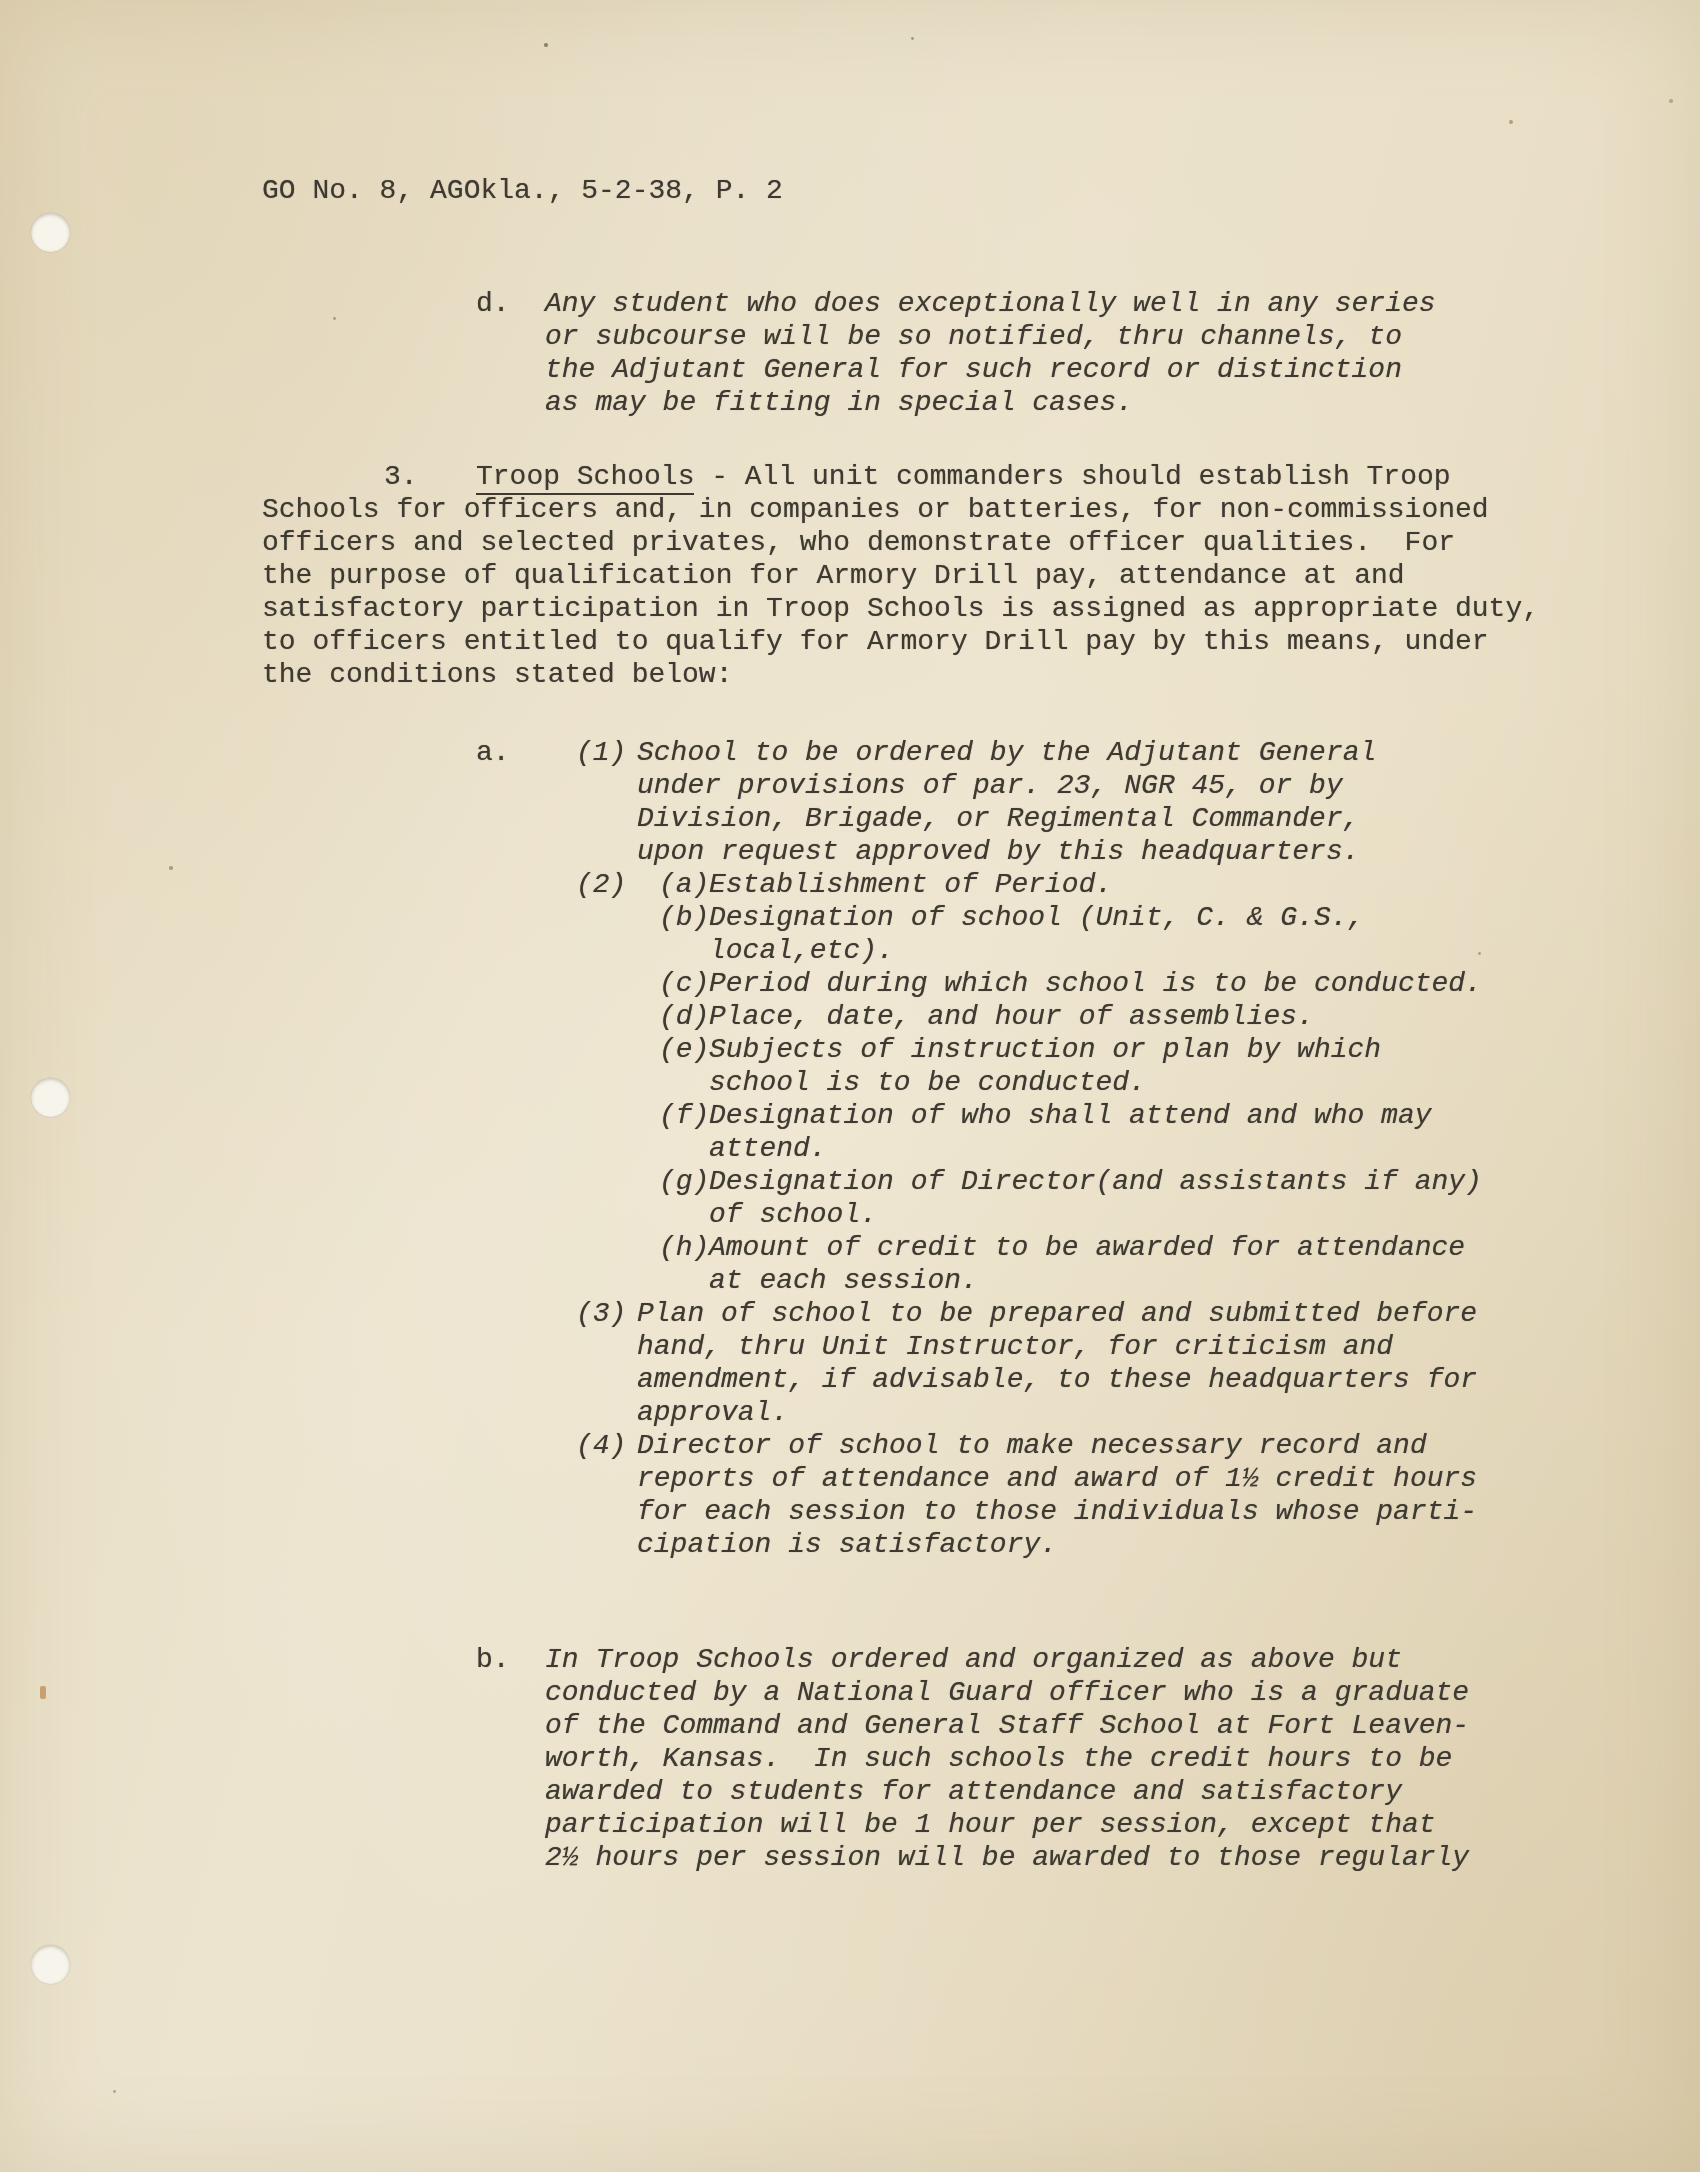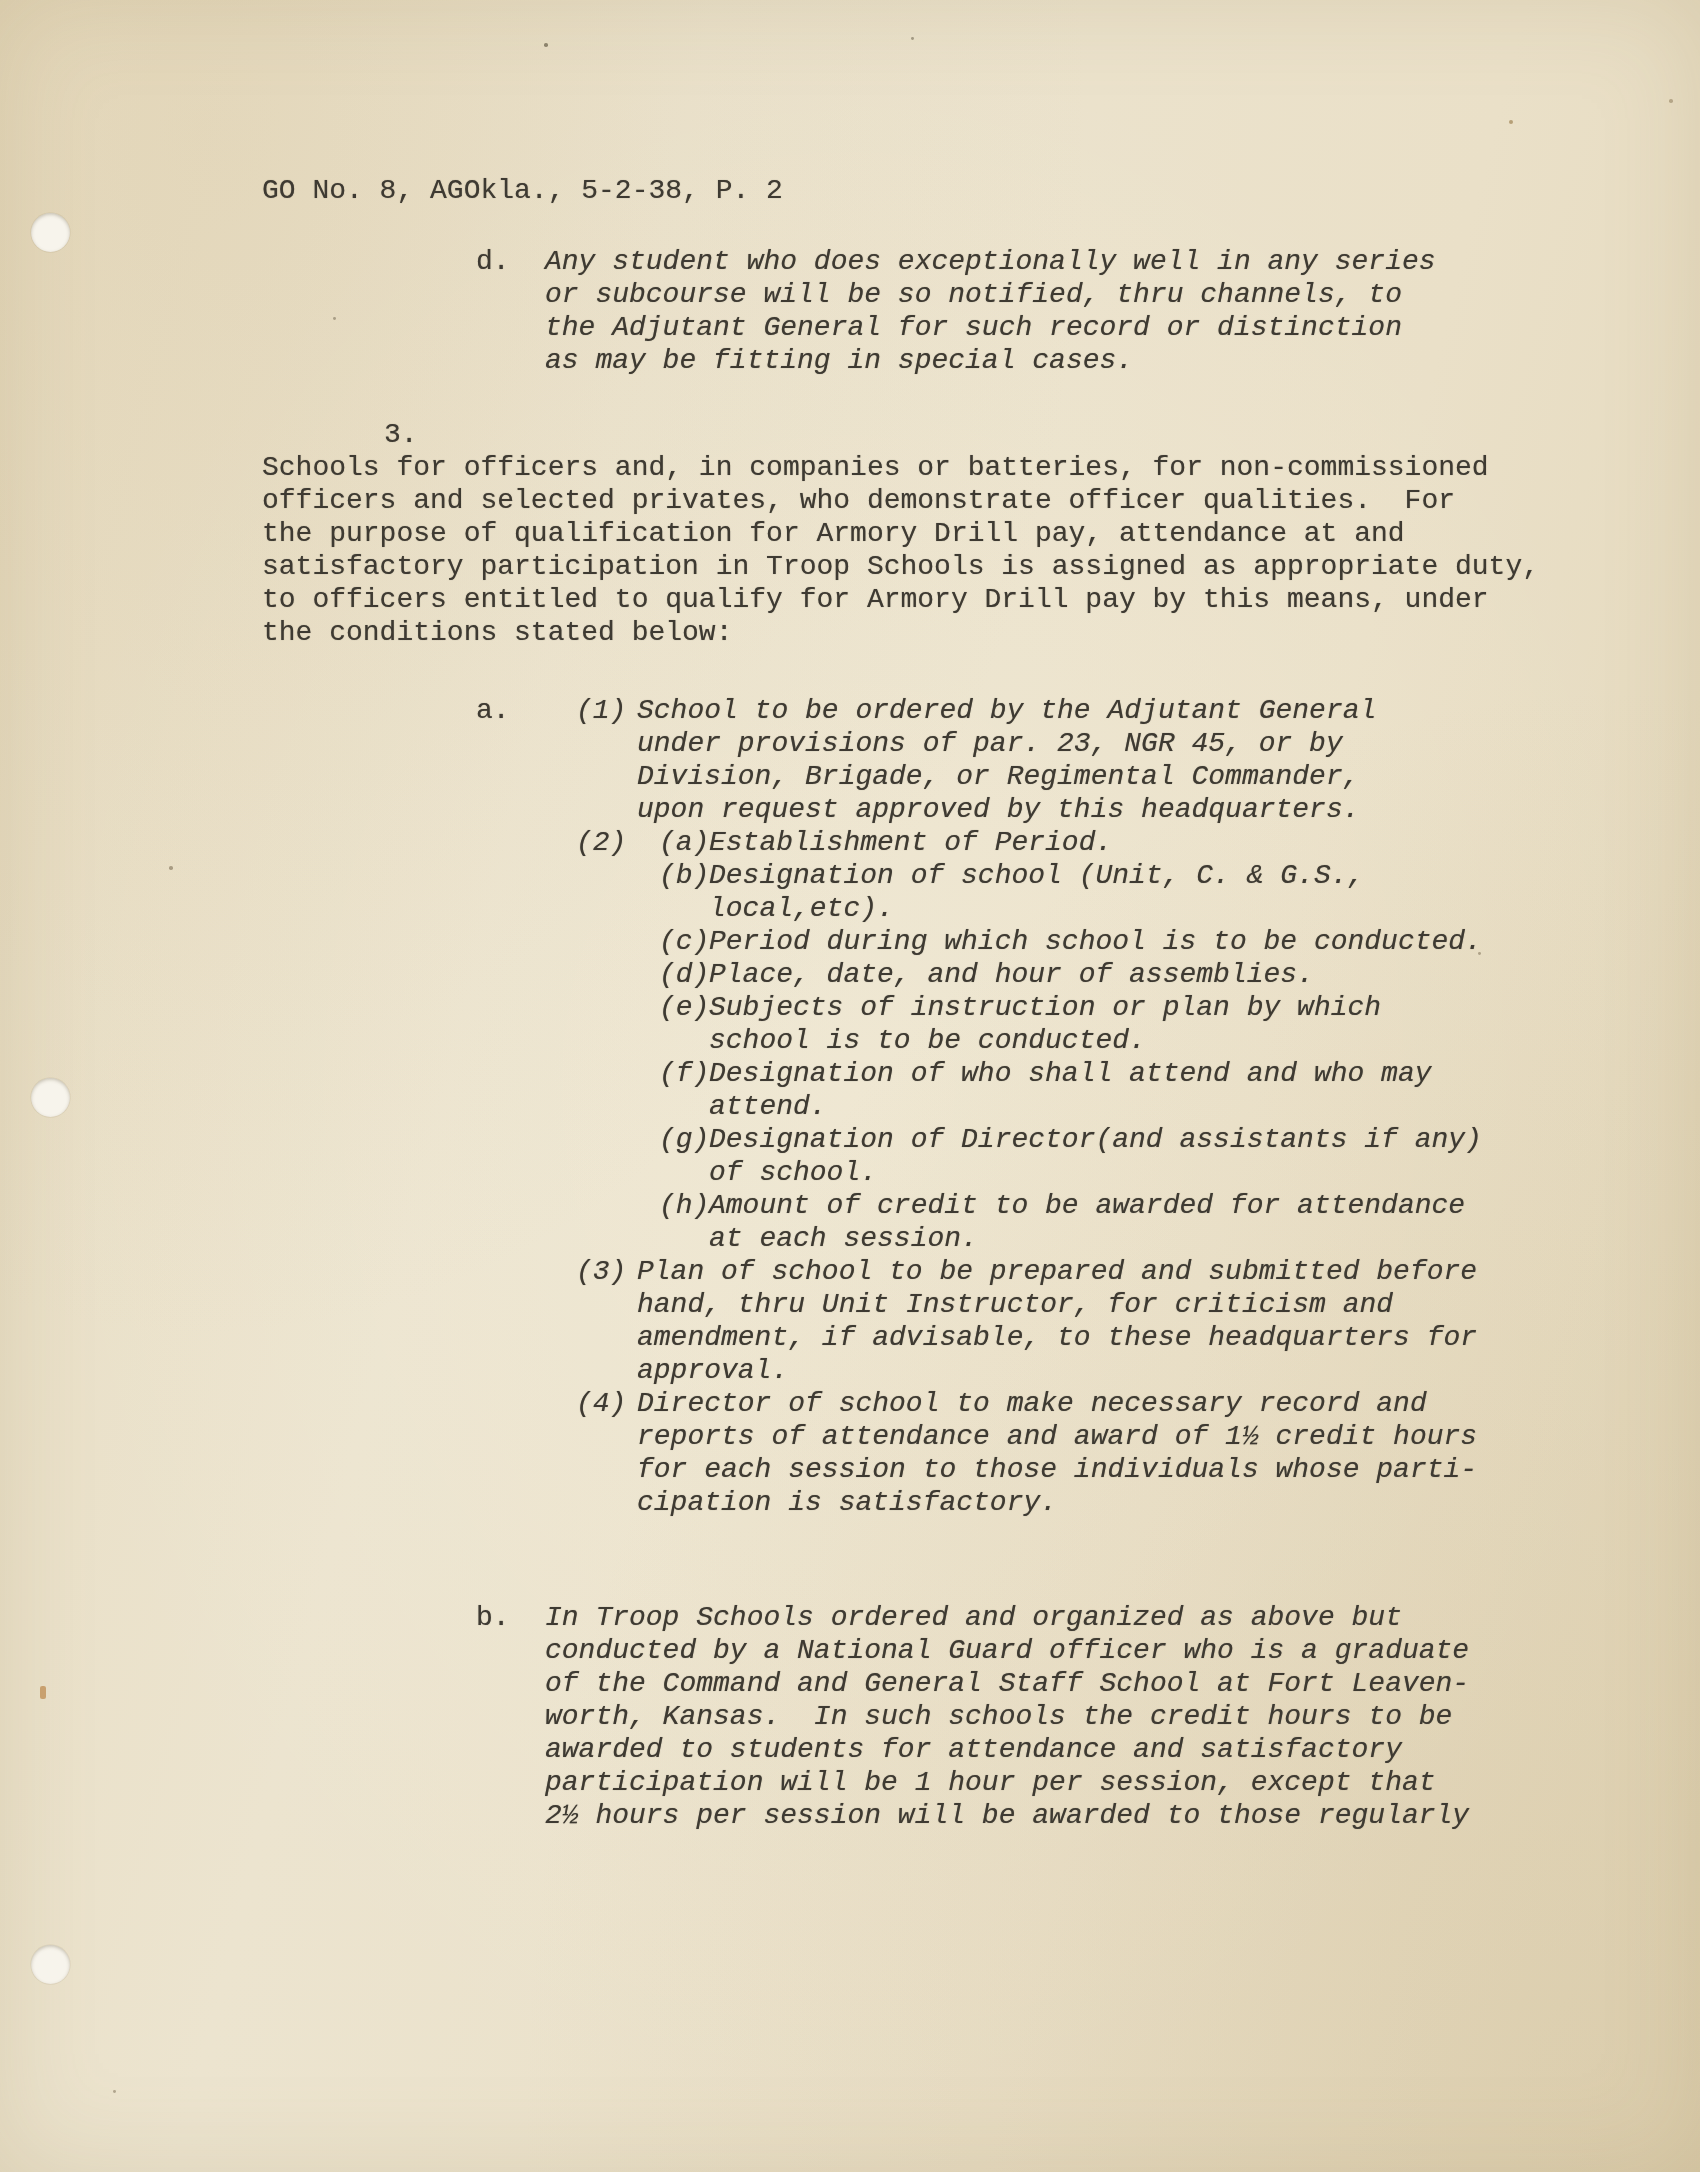--- a/index.html
+++ b/index.html
@@ -31,21 +31,21 @@
   }
   .txt { white-space:pre-wrap; }
   .hang { display:flex; align-items:flex-start; }
   .lbl     { flex:none; width:69px; }
   .lbl-num { flex:none; width:61px; }
   .lbl-let { flex:none; width:50px; }
   .sub { flex:1; min-width:0;font-style:italic; }
   .row-num { margin-left:31px; }
   .row-let { margin-left:22px; }
 
-  .header-line { margin-bottom:38px; }
+  .header-line { margin-bottom:80px; }
   .block-d { margin-left:214px; margin-bottom:41px; }
   .block-3 { margin-bottom:45px; }
   .block-a { margin-left:214px; margin-bottom:82px; }
   .block-b { margin-left:214px; }
 
   .p3-line1 { display:flex; }
   .p3-num { flex:none; width:92px; margin-left:122px; }
   .p3-rest { white-space:pre-wrap; }
   .underline { border-bottom:2.1px solid #3e3a32; padding-bottom:1.4px; }
 
@@ -105,20 +105,21 @@
       <span class="lbl">d.</span>
       <div class="txt sub">Any student who does exceptionally well in any series
 or subcourse will be so notified, thru channels, to
 the Adjutant General for such record or distinction
 as may be fitting in special cases.</div>
     </div>
 
     <div class="block-3">
       <div class="p3-line1">
         <span class="p3-num">3.</span>
+        <div class="p3-rest"><span class="underline">Troop Schools</span><span> - All unit commanders should establish Troop</span></div>
       </div>
       <div class="txt">Schools for officers and, in companies or batteries, for non-commissioned
 officers and selected privates, who demonstrate officer qualities.  For
 the purpose of qualification for Armory Drill pay, attendance at and
 satisfactory participation in Troop Schools is assigned as appropriate duty,
 to officers entitled to qualify for Armory Drill pay by this means, under
 the conditions stated below:</div>
     </div>
 
     <div class="hang block-a">

